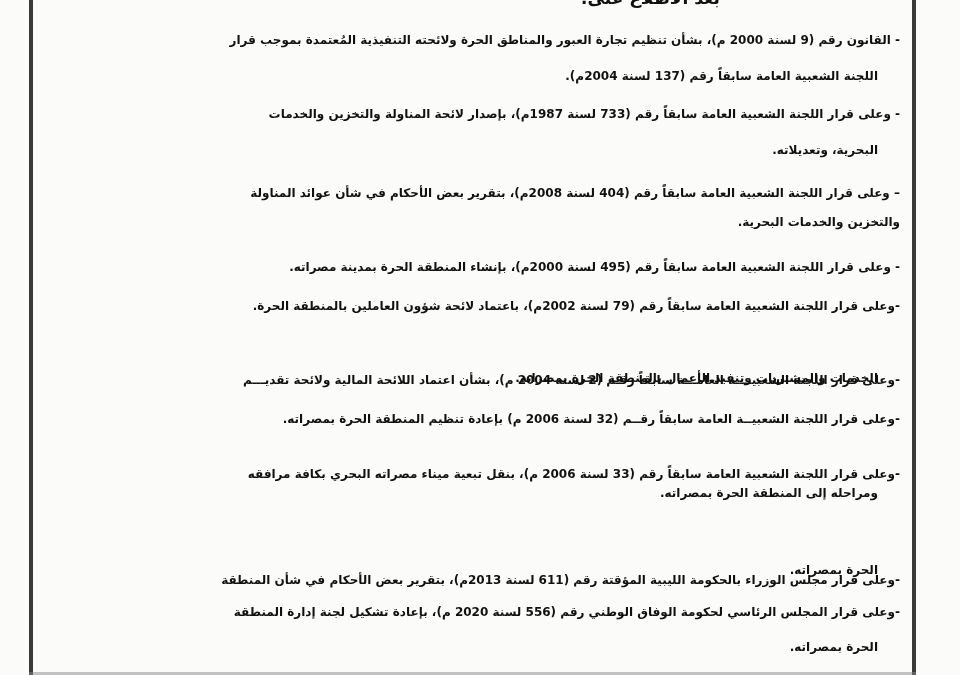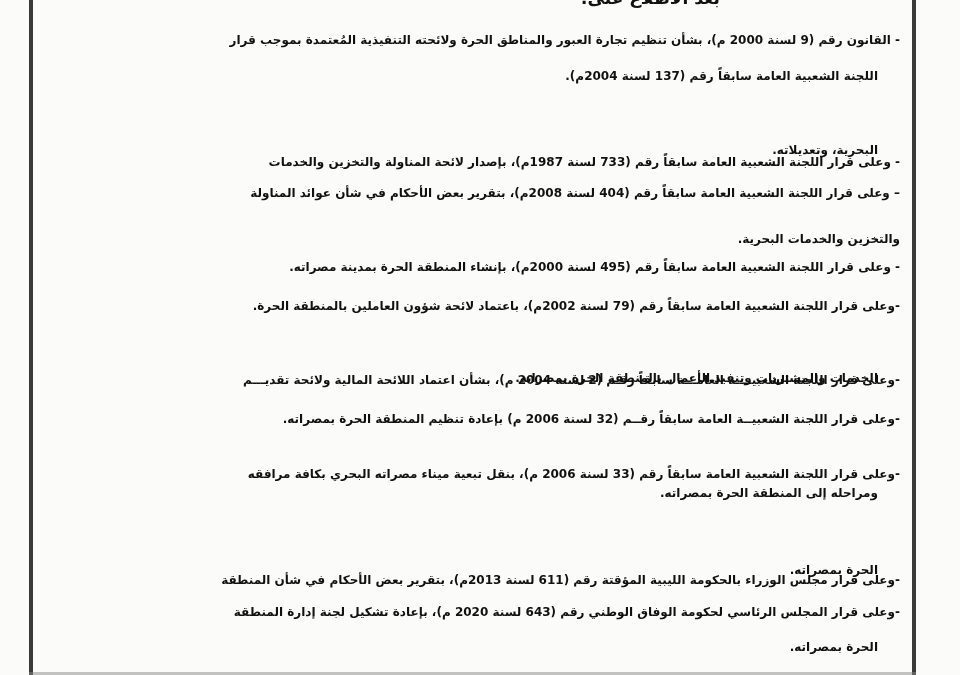--- a/index.html
+++ b/index.html
@@ -72,37 +72,37 @@
   <div class="border-left"></div>
   <div class="border-right"></div>
   <div class="border-bottom"></div>
 
   <div class="content">
     <div class="heading">بعد الاطلاع على:</div>
 
     <div class="line" style="top:33px;">- القانون رقم (9 لسنة 2000 م)، بشأن تنظيم تجارة العبور والمناطق الحرة ولائحته التنفيذية المُعتمدة بموجب قرار</div>
     <div class="line cont" style="top:69px;">اللجنة الشعبية العامة سابقاً رقم (137 لسنة 2004م).</div>
 
-    <div class="line" style="top:107px;margin-top:48px;">- وعلى قرار اللجنة الشعبية العامة سابقاً رقم (733 لسنة 1987م)، بإصدار لائحة المناولة والتخزين والخدمات</div>
+    <div class="line" style="top:107px;">- وعلى قرار اللجنة الشعبية العامة سابقاً رقم (733 لسنة 1987م)، بإصدار لائحة المناولة والتخزين والخدمات</div>
     <div class="line cont" style="top:143px;">البحرية، وتعديلاته.</div>
 
     <div class="line" style="top:186px;">–   وعلى قرار اللجنة الشعبية العامة سابقاً رقم (404 لسنة 2008م)، بتقرير بعض الأحكام في شأن عوائد المناولة</div>
-    <div class="line" style="top:232px;">والتخزين والخدمات البحرية.</div>
+    <div class="line" style="top:215px;">والتخزين والخدمات البحرية.</div>
 
     <div class="line" style="top:260px;">-  وعلى قرار اللجنة الشعبية العامة سابقاً رقم (495 لسنة 2000م)، بإنشاء المنطقة الحرة بمدينة مصراته.</div>
 
     <div class="line" style="top:299px;">-وعلى قرار اللجنة الشعبية العامة سابقاً رقم (79 لسنة 2002م)، باعتماد لائحة شؤون العاملين بالمنطقة الحرة.</div>
 
     <div class="line" style="top:337px;margin-top:36px;">-وعلى قرار اللجنة الشعبيــــة العامـــة سابقاً رقـم (2 لسنة 2004 م)، بشأن اعتماد اللائحة المالية ولائحة تقديـــم</div>
     <div class="line cont" style="top:371px;">الخدمات والمشتريات وتنفيذ الأعمال بالمنطقة الحرة بمصراته.</div>
 
     <div class="line" style="top:412px;">-وعلى قرار اللجنة الشعبيــة العامة سابقاً رقــم (32 لسنة 2006 م) بإعادة تنظيم المنطقة الحرة بمصراته.</div>
 
     <div class="line" style="top:451px;margin-top:16px;">-وعلى قرار اللجنة الشعبية العامة سابقاً رقم (33 لسنة 2006 م)، بنقل تبعية ميناء مصراته البحري بكافة مرافقه</div>
     <div class="line cont" style="top:486px;">ومراحله إلى المنطقة الحرة بمصراته.</div>
 
     <div class="line" style="top:528px;margin-top:45px;">-وعلى قرار مجلس الوزراء بالحكومة الليبية المؤقتة رقم (611 لسنة 2013م)، بتقرير بعض الأحكام في شأن المنطقة</div>
     <div class="line cont" style="top:563px;">الحرة بمصراته.</div>
 
-    <div class="line" style="top:605px;">-وعلى قرار المجلس الرئاسي لحكومة الوفاق الوطني رقم (643 لسنة 2020 م)، بإعادة تشكيل لجنة إدارة المنطقة</div>
+    <div class="line" style="top:605px;">-وعلى قرار المجلس الرئاسي لحكومة الوفاق الوطني رقم (556 لسنة 2020 م)، بإعادة تشكيل لجنة إدارة المنطقة</div>
     <div class="line cont" style="top:640px;">الحرة بمصراته.</div>
   </div>
 </div>
 
 </body></html>

